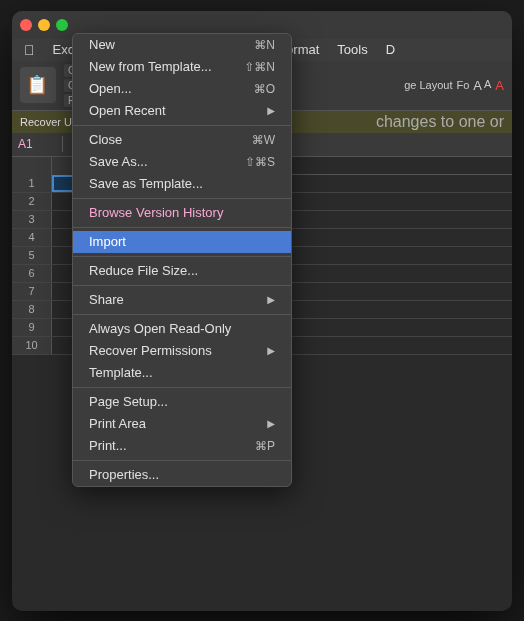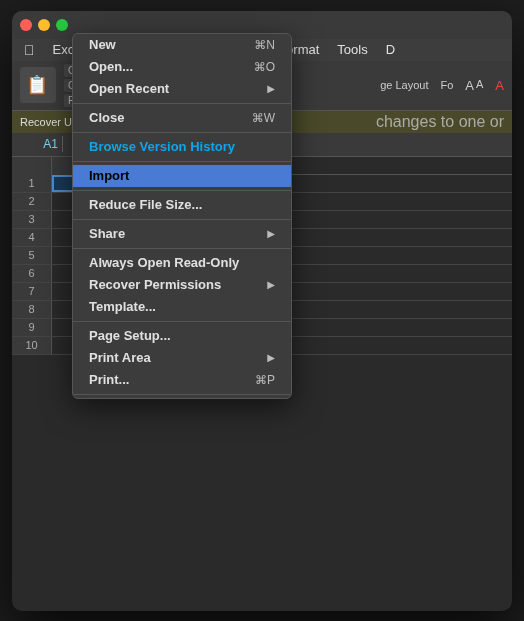--- a/index.html
+++ b/index.html
@@ -86,38 +86,38 @@
     }
     .toolbar-group {
       display: flex;
       align-items: center;
       gap: 4px;
     }
     .toolbar-right {
       margin-left: auto;
       display: flex;
       align-items: center;
-      gap: 12px;
+      gap: 4px;
     }
 
     
     .formulabar {
       height: 24px;
       background: #3a3a3a;
       display: flex;
       align-items: center;
       padding: 0 6px;
       gap: 4px;
       border-bottom: 1px solid #555;
     }
     .cell-ref {
       font-size: 12px;
-      color: #7dd3fc;
+      color: #f9a8d4;
       min-width: 40px;
-      text-align: right;
+      text-align: left;
     }
     .cell-divider {
       width: 1px;
       height: 16px;
       background: #666;
     }
 
     
     .recovery-bar {
       height: 22px;
@@ -217,28 +217,28 @@
       display: flex;
       align-items: center;
       justify-content: space-between;
       padding: 3px 16px;
       color: #e0e0e0;
       cursor: default;
       min-height: 22px;
     }
     .menu-item.highlighted {
       background: #4a7bd4;
-      color: #000000;
+      color: #ffffff;
     }
     .menu-item.disabled {
-      color: #0ea5e9;
+      color: #f9a8d4;
       cursor: default;
     }
 
-    .menu-item-label { flex: 1; font-weight: bold; }
+    .menu-item-label { flex: 1; }
     .menu-item-shortcut {
       font-size: 12px;
       color: #bbb;
       margin-left: 20px;
     }
     .menu-item-arrow {
       font-size: 10px;
       color: #bbb;
     }
 
@@ -366,39 +366,50 @@
   </div>
 
   <div class="menu-overlay">
     <div class="dropdown-menu">
 
       <div class="menu-item">
         <span class="menu-item-label">New</span>
         <span class="menu-item-shortcut">⌘N</span>
       </div>
 
+      <div class="menu-item">
+        <span class="menu-item-label">New from Template...</span>
+        <span class="menu-item-shortcut">⇧⌘N</span>
+      </div>
 
       <div class="menu-item">
         <span class="menu-item-label">Open...</span>
         <span class="menu-item-shortcut">⌘O</span>
       </div>
 
       <div class="menu-item">
         <span class="menu-item-label">Open Recent</span>
         <span class="menu-item-arrow">▶</span>
       </div>
       <div class="menu-separator"></div>
 
       <div class="menu-item">
         <span class="menu-item-label">Close</span>
         <span class="menu-item-shortcut">⌘W</span>
       </div>
 
 
-
+      <div class="menu-item">
+        <span class="menu-item-label">Save As...</span>
+        <span class="menu-item-shortcut">⇧⌘S</span>
+      </div>
+
+      <div class="menu-item">
+        <span class="menu-item-label">Save as Template...</span>
+      </div>
       <div class="menu-separator"></div>
 
       <div class="menu-item disabled">
         <span class="menu-item-label">Browse Version History</span>
       </div>
       <div class="menu-separator"></div>
 
       <div class="menu-item highlighted">
         <span class="menu-item-label">Import</span>
       </div>
@@ -437,15 +448,18 @@
         <span class="menu-item-label">Print Area</span>
         <span class="menu-item-arrow">▶</span>
       </div>
 
       <div class="menu-item">
         <span class="menu-item-label">Print...</span>
         <span class="menu-item-shortcut">⌘P</span>
       </div>
       <div class="menu-separator"></div>
 
+      <div class="menu-item">
+        <span class="menu-item-label">Properties...</span>
+      </div>
     </div>
   </div>
 </div>
 
 </body></html>

